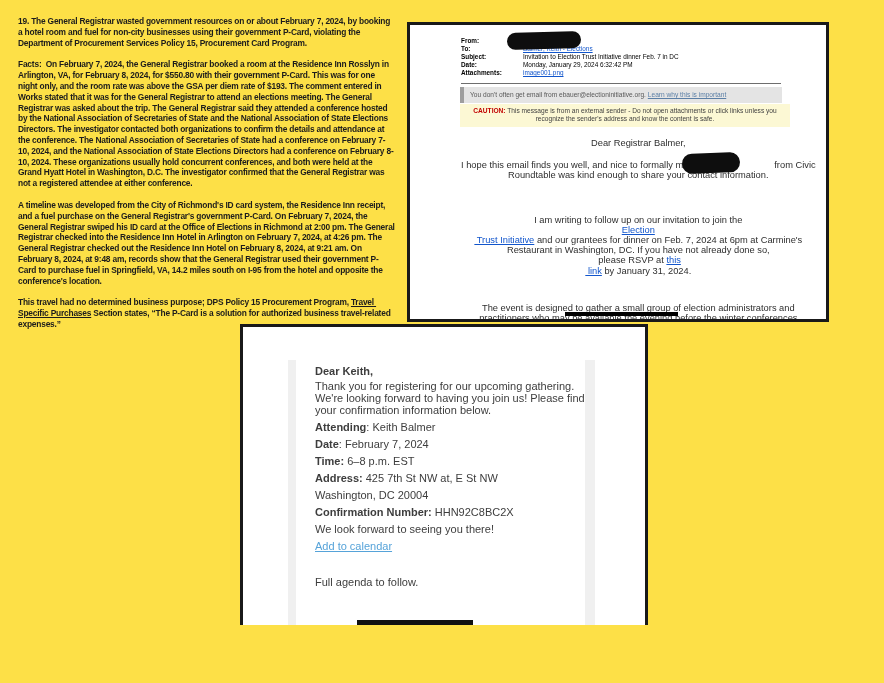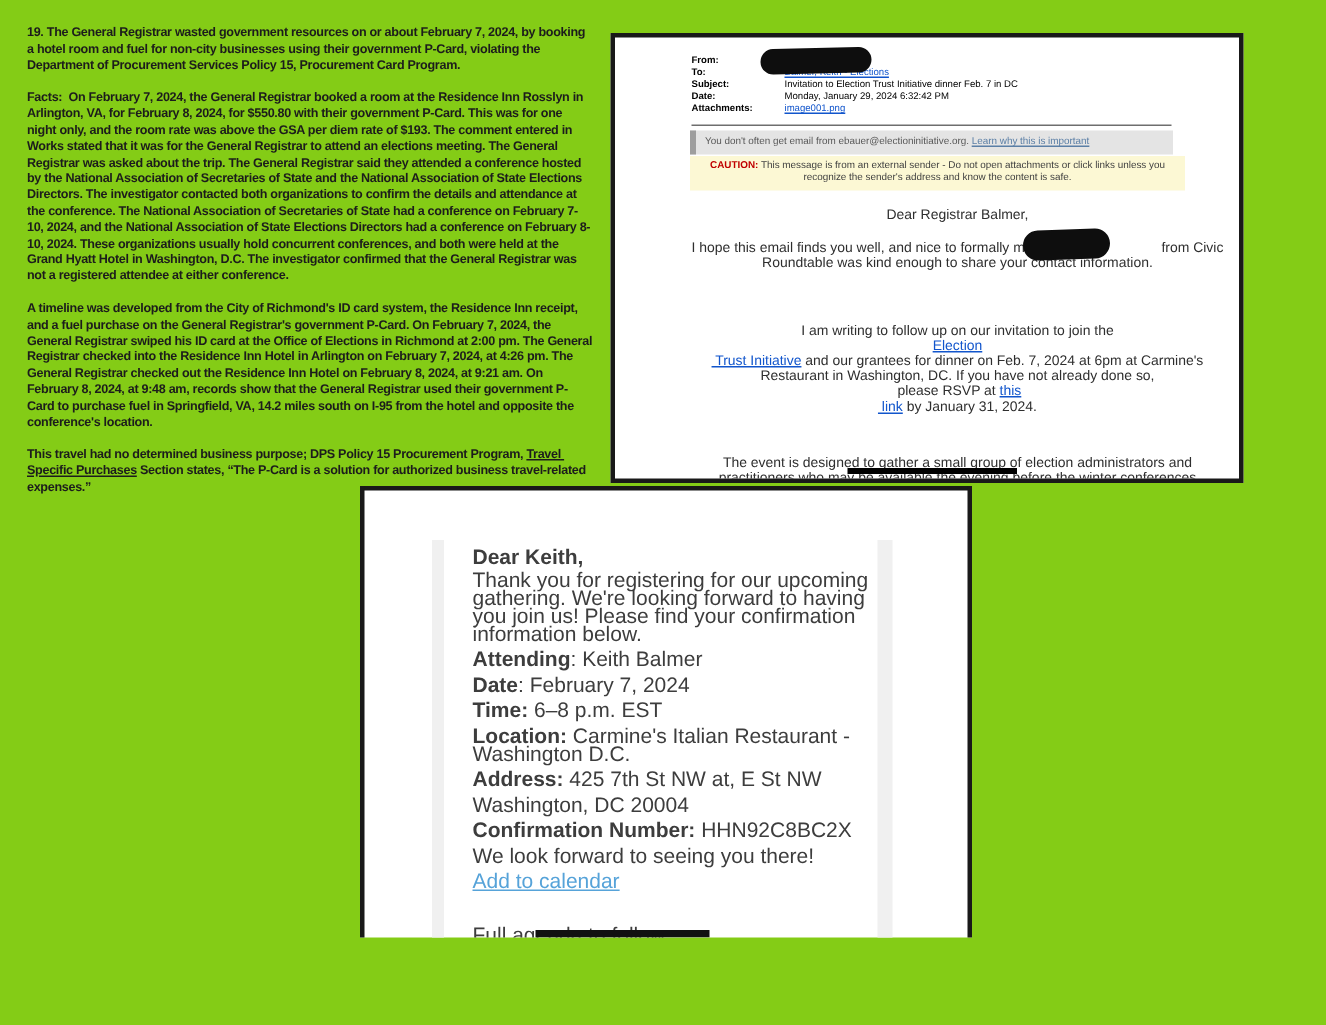--- a/index.html
+++ b/index.html
@@ -1,20 +1,20 @@
 <!DOCTYPE html>
 <html><head>
 <meta charset="utf-8">
 <style>
   * { box-sizing: border-box; margin: 0; padding: 0; }
   html,body { background:#ffffff; }
   .canvas {
     position: relative;
     width: 884px; height: 683px;
-    background: #84cc16;
+    background: #fde047;
     overflow: hidden;
     font-family: "Liberation Sans", sans-serif;
   }
 
   
   .report {
     position: absolute; left: 18px; top: 16px; width: 378px;
     font-size: 8.4px; line-height: 10.8px; letter-spacing: -0.2px;
     font-weight: 600; color: #1c1c1c;
   }
@@ -54,21 +54,21 @@
   .blob { position: absolute; background: #0e0e0e; }
   .blob-from { left: 97px; top: 7px; width: 74px; height: 17px; border-radius: 9px; transform: rotate(-1.5deg); }
   .blob-body { left: 272px; top: 128px; width: 58px; height: 20px; border-radius: 10px; transform: rotate(-2deg); }
   .cutbar { position: absolute; left: 155px; top: 287px; width: 113px; height: 4px; background: #000; }
 
   
   .win-bottom { left: 240px; top: 324px; width: 408px; height: 301px; border-bottom: none; }
   .strip { position: absolute; top: 33px; height: 268px; background: #f0f0f0; }
   .strip-left { left: 45px; width: 8px; }
   .strip-right { left: 342px; width: 10px; }
-  .cbody { position: absolute; left: 72px; top: 38px; width: 282px; font-size: 14px; line-height: 12px; color: #3d3d3d; }
+  .cbody { position: absolute; left: 72px; top: 38px; width: 282px; font-size: 11px; line-height: 12px; color: #3d3d3d; }
   .cbody .b { font-weight: bold; }
   .cline { margin-top: 5px; }
   .cintro { margin-top: 3px; }
   .cfooter { margin-top: 24px; }
   .cal-link { color: #56a3d9; text-decoration: underline; }
   .bottombar { position: absolute; left: 114px; top: 293px; width: 116px; height: 5px; background: #111; }
 </style>
 </head>
 <body>
 
@@ -115,21 +115,20 @@
 
   <div class="win win-bottom">
     <div class="strip strip-left"></div>
     <div class="strip strip-right"></div>
     <div class="cbody">
       <div class="b">Dear Keith,</div>
       <div class="cintro">Thank you for registering for our upcoming gathering. We're looking forward to having you join us! Please find your confirmation information below.</div>
       <div class="cline"><span class="b">Attending</span><span>: Keith Balmer</span></div>
       <div class="cline"><span class="b">Date</span><span>: February 7, 2024</span></div>
       <div class="cline"><span class="b">Time:</span><span> 6–8 p.m. EST</span></div>
-      <div class="cline"><span class="b">Location:</span><span> Carmine's Italian Restaurant - Washington D.C.</span></div>
       <div class="cline"><span class="b">Address:</span><span> 425 7th St NW at, E St NW</span></div>
       <div class="cline">Washington, DC 20004</div>
       <div class="cline"><span class="b">Confirmation Number:</span><span> HHN92C8BC2X</span></div>
       <div class="cline">We look forward to seeing you there!</div>
       <div class="cline"><span class="cal-link">Add to calendar</span></div>
       <div class="cfooter">Full agenda to follow.</div>
     </div>
     <div class="bottombar"></div>
   </div>
 

